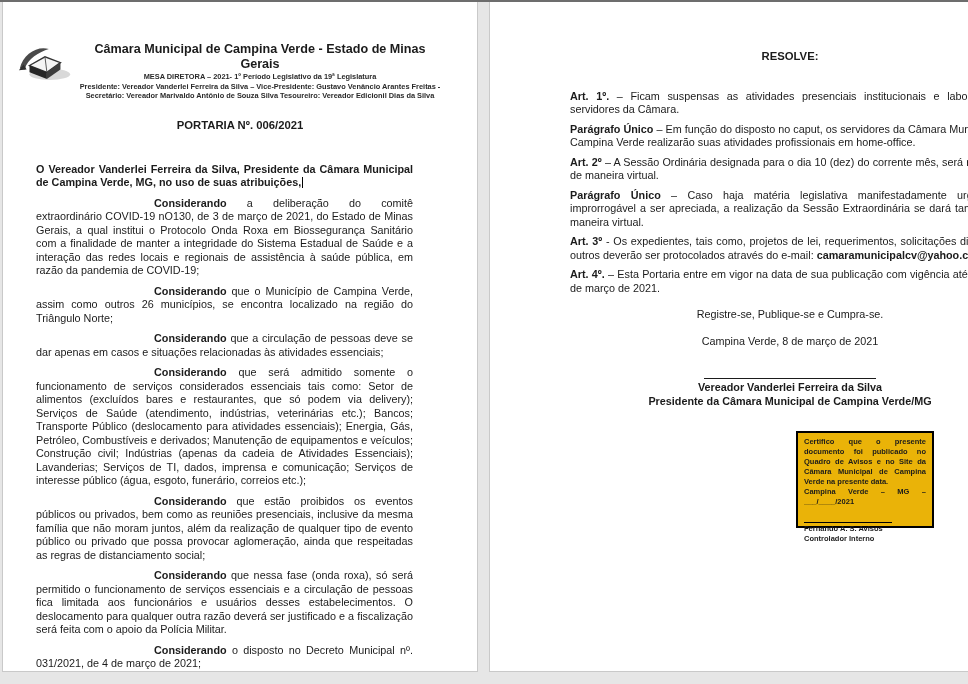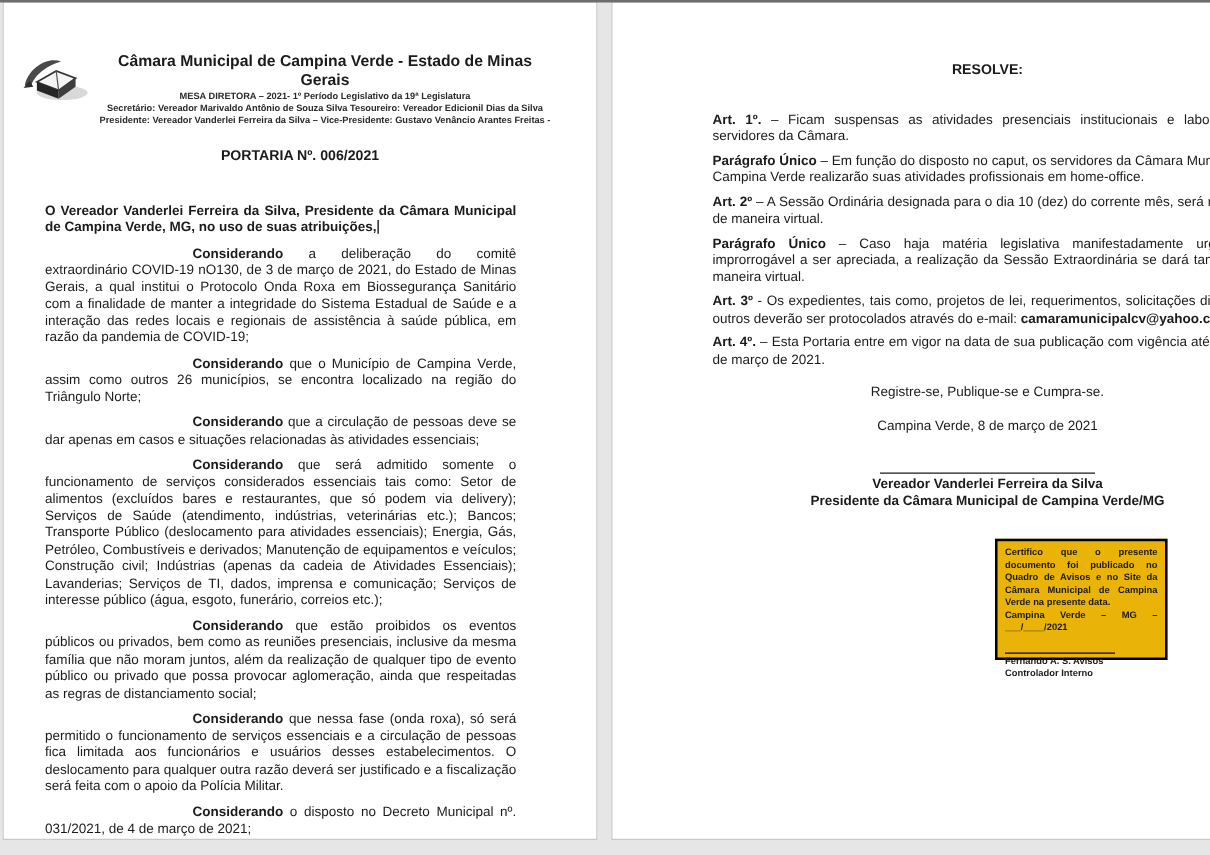--- a/index.html
+++ b/index.html
@@ -62,22 +62,22 @@
           <path d="M4 27 L9 21 L12 26 Z" fill="#2e2e2e"></path>
           <path d="M15 22 L31 13 L47 19 L33 29 Z" fill="#f4f4f4" stroke="#333" stroke-width="1.4"></path>
           <path d="M31 13 L33 29" stroke="#555" stroke-width="1"></path>
           <path d="M15 22 L33 29 L33 36 L15 29 Z" fill="#262626"></path>
           <path d="M47 19 L33 29 L33 36 L47 26 Z" fill="#3d3d3d"></path>
         </svg>
       </div>
       <div class="header-text">
         <div class="header-title">Câmara Municipal de Campina Verde - Estado de Minas Gerais</div>
         <div class="header-sub">MESA DIRETORA – 2021- 1º Período Legislativo da 19ª Legislatura</div>
+        <div class="header-sub">Presidente: Vereador Vanderlei Ferreira da Silva – Vice-Presidente: Gustavo Venâncio Arantes Freitas -</div>
         <div class="header-sub">Secretário: Vereador Marivaldo Antônio de Souza Silva Tesoureiro: Vereador Edicionil Dias da Silva</div>
-        <div class="header-sub">Presidente: Vereador Vanderlei Ferreira da Silva – Vice-Presidente: Gustavo Venâncio Arantes Freitas -</div>
       </div>
     </div>
 
     <div class="doc-title">PORTARIA Nº. 006/2021</div>
 
     <div class="content content1">
       <p class="intro"><span>O Vereador Vanderlei Ferreira da Silva, Presidente da Câmara Municipal de Campina Verde, MG, no uso de suas atribuições,</span><span class="caret"></span></p>
 
       <p class="para"><span class="lead">Considerando</span><span> a deliberação do comitê extraordinário COVID-19 nO130, de 3 de março de 2021, do Estado de Minas Gerais, a qual institui o Protocolo Onda Roxa em Biossegurança Sanitário com a finalidade de manter a integridade do Sistema Estadual de Saúde e a interação das redes locais e regionais de assistência à saúde pública, em razão da pandemia de COVID-19;</span></p>
       <p class="para"><span class="lead">Considerando</span><span> que o Município de Campina Verde, assim como outros 26 municípios, se encontra localizado na região do Triângulo Norte;</span></p>

